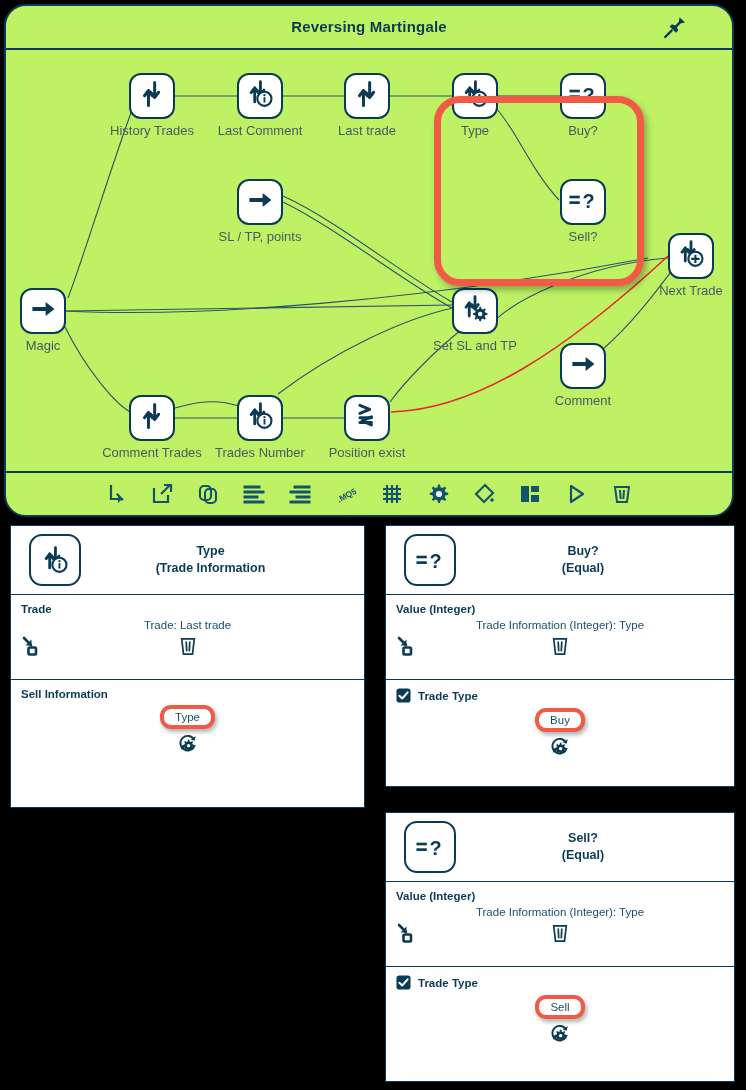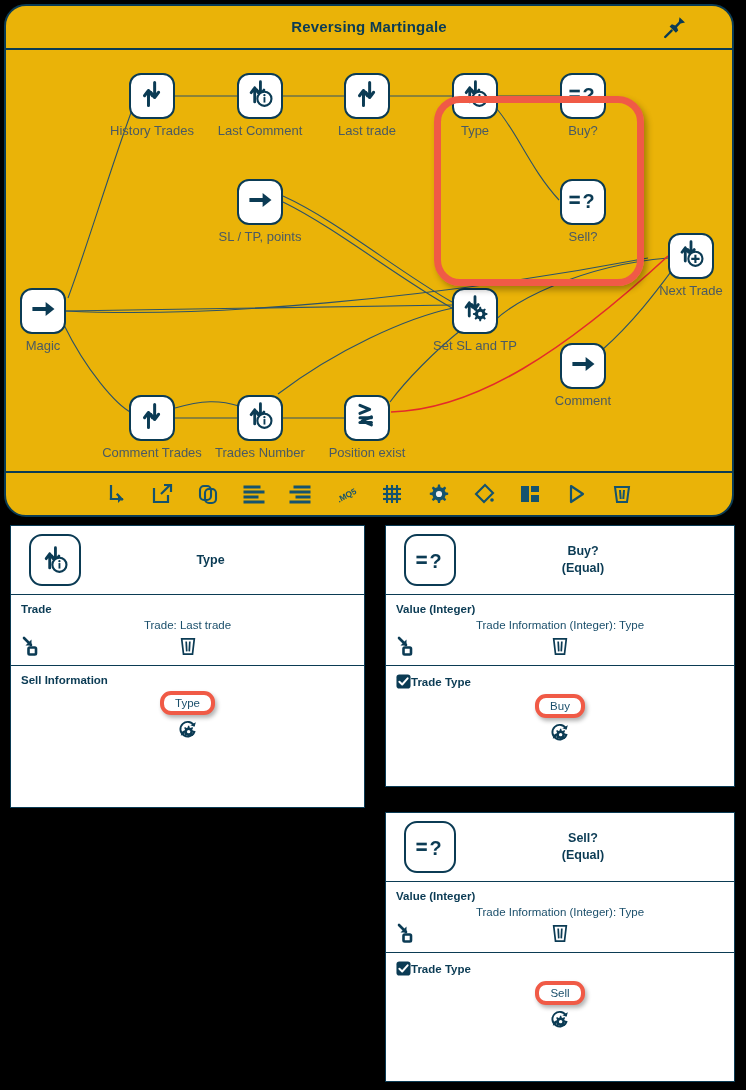--- a/index.html
+++ b/index.html
@@ -1,21 +1,21 @@
 <!DOCTYPE html>
 <html><head>
 <meta charset="utf-8">
 <style>
   html,body{margin:0;padding:0;background:#000;}
   body{width:746px;height:1090px;position:relative;font-family:"Liberation Sans",sans-serif;overflow:hidden;}
 
   
   #diagram-window{
     position:absolute;left:4px;top:4px;width:730px;height:513px;
-    background:#eab308;border:2px solid #0b3b54;border-radius:22px;
+    background:#bef264;border:2px solid #0b3b54;border-radius:22px;
     box-sizing:border-box;overflow:hidden;
   }
   #diagram-titlebar{
     position:absolute;left:0;top:0;width:100%;height:44px;
     border-bottom:2px solid #0b3b54;box-sizing:border-box;
   }
   #diagram-title{
     position:absolute;left:0;top:12px;width:100%;text-align:center;
     font-size:15px;font-weight:bold;color:#0b3b54;letter-spacing:.2px;
   }
@@ -60,29 +60,29 @@
     position:relative;display:flex;align-items:center;
     border-bottom:1.5px solid #0b3b54;box-sizing:border-box;padding:8px 6px;
   }
   .p-icon{
     width:48px;height:48px;flex:0 0 48px;margin-left:12px;
     background:#fff;border:2.5px solid #0b3b54;border-radius:13px;
     display:flex;align-items:center;justify-content:center;
   }
   .p-title{flex:1;text-align:center;font-size:12.5px;font-weight:bold;color:#0b3b54;line-height:17px;padding-right:18px;}
 
-  .p-sect{position:relative;border-bottom:1.5px solid #0b3b54;box-sizing:border-box;padding:8px 10px 6px 10px;}
+  .p-sect{position:relative;border-bottom:1.5px solid #0b3b54;box-sizing:border-box;padding:8px 10px 20px 10px;}
   .p-sect:last-child{border-bottom:none;}
   .p-sect-title{font-size:11.5px;font-weight:bold;color:#0b3b54;}
   .p-sect-val{font-size:11.5px;color:#1b4f6b;text-align:center;margin-top:4px;}
   .p-sect-row{display:flex;align-items:center;margin-top:2px;height:26px;position:relative;}
   .ic-unlink{width:22px;height:22px;flex:0 0 22px;cursor:pointer;}
   .ic-trash{position:absolute;left:0;right:0;margin:auto;width:18px;height:22px;cursor:pointer;}
 
-  .cb-row{display:flex;align-items:center;}
+  .cb-row{display:flex;align-items:center;gap:7px;}
   .cb{width:15px;height:15px;flex:0 0 15px;}
   .cb-label{font-size:11.5px;font-weight:bold;color:#0b3b54;}
 
   .val-wrap{position:relative;height:30px;margin-top:2px;display:flex;align-items:center;justify-content:center;}
   .val-pill{
     position:relative;display:inline-block;padding:2px 11px;font-size:11.5px;color:#1b4f6b;
     background:#fff;border:4px solid #f05a46;border-radius:11px;
     box-shadow:2px 3px 4px rgba(0,0,0,.3);cursor:pointer;
   }
   .reset-wrap{display:flex;align-items:center;justify-content:center;margin-top:1px;}
@@ -383,20 +383,21 @@
         <svg viewBox="0 0 34 34" width="30" height="30">
           <path d="M17.5 3 L17.5 18 M17.5 18 L13.5 12.5 M17.5 18 L21.5 12.5" stroke="#0b3b54" stroke-width="3.2" fill="none" stroke-linecap="round" stroke-linejoin="round"></path>
           <path d="M11 26 L11 10 M11 10 L7 15.5 M11 10 L15 15.5" stroke="#0b3b54" stroke-width="3.2" fill="none" stroke-linecap="round" stroke-linejoin="round"></path>
           <circle cx="22" cy="22.5" r="8" fill="#fff" stroke="#0b3b54" stroke-width="2.4"></circle>
           <circle cx="22" cy="18.3" r="1.3" fill="#0b3b54"></circle>
           <rect x="21" y="20.5" width="2.1" height="6.2" fill="#0b3b54"></rect>
         </svg>
       </div>
       <div class="p-title">
         <div>Type</div>
+        <div>(Trade Information</div>
       </div>
     </div>
     <div class="p-sect">
       <div class="p-sect-title">Trade</div>
       <div class="p-sect-val">Trade: Last trade</div>
       <div class="p-sect-row">
         <span class="ic-unlink"><svg viewBox="0 0 22 22" width="22" height="22">
             <path d="M3 3 L10 10" stroke="#0b3b54" stroke-width="2.6" stroke-linecap="round"></path>
             <path d="M10.5 4.5 L10.5 10.5 L4.5 10.5" fill="#0b3b54"></path>
             <rect x="7.5" y="12.5" width="7.5" height="7" rx="1.2" fill="none" stroke="#0b3b54" stroke-width="2.6"></rect>

